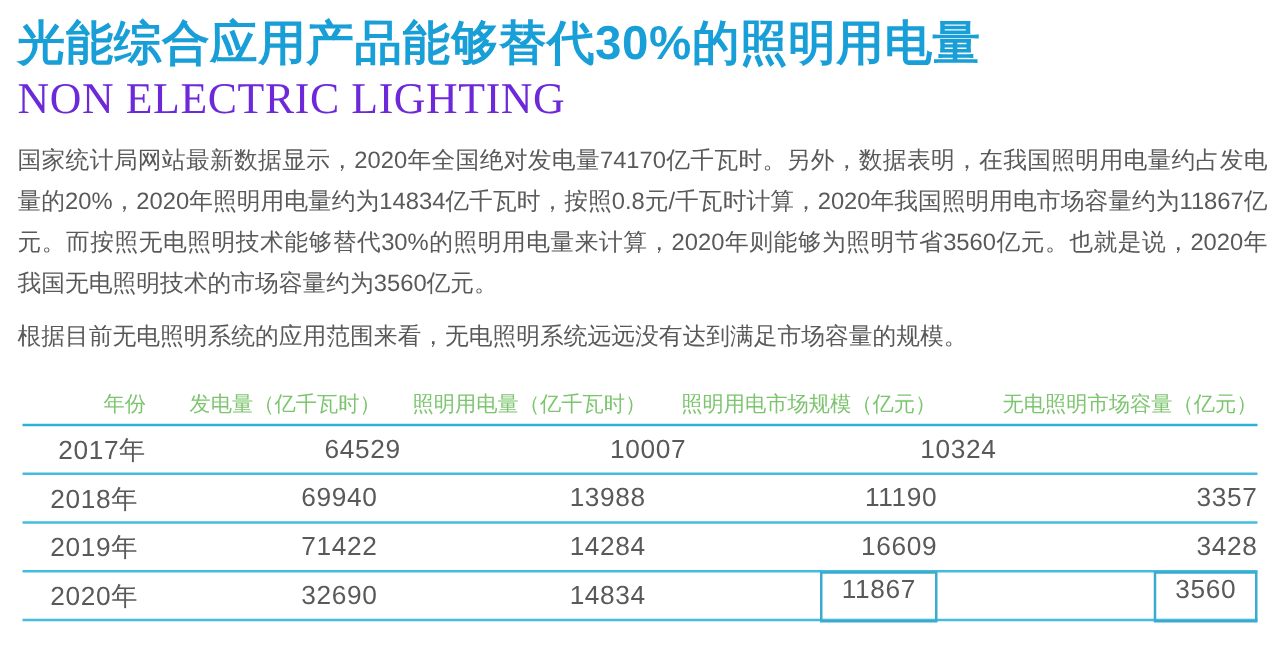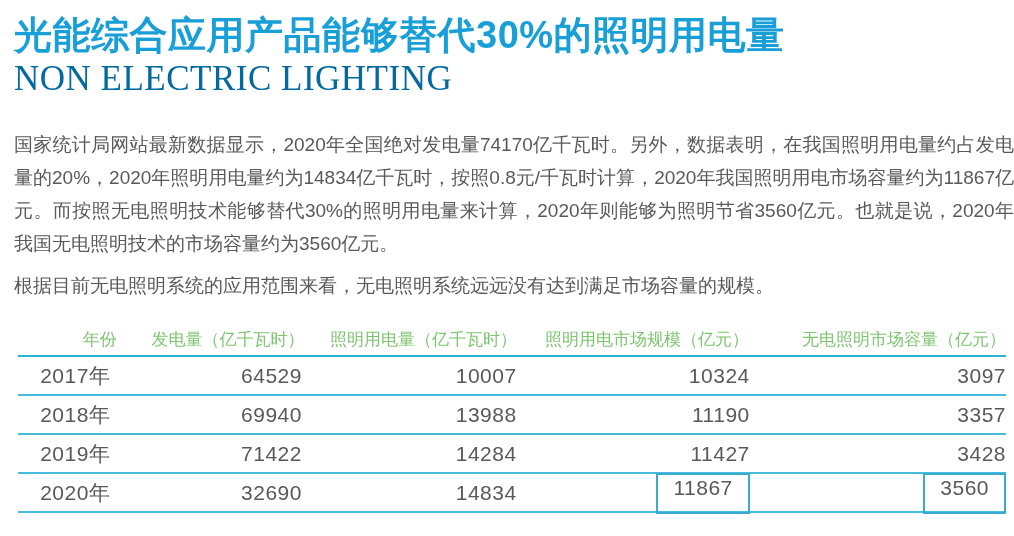--- a/index.html
+++ b/index.html
@@ -14,29 +14,29 @@
   .title {
     color: #199fd8;
     font-size: 38px;
     font-weight: 800;
     line-height: 46px;
     letter-spacing: 0.5px;
     white-space: nowrap;
   }
   .subtitle {
     font-family: "Liberation Serif", "DejaVu Serif", serif;
-    color: #0369a1;
+    color: #6d28d9;
     font-size: 35px;
     line-height: 42px;
     font-weight: 400;
     letter-spacing: 0.5px;
   }
 
   .bodytext {
-    margin-top: 28px;
+    margin-top: 12px;
     width: 1000px;
     color: #595959;
     font-size: 19px;
     line-height: 33px;
     text-align: justify;
   }
   .bodytext.second { margin-top: 9px; }
 
   .table {
     margin: 28px 0 0 4px;
@@ -96,36 +96,35 @@
       <div class="cell c2">照明用电量（亿千瓦时）</div>
       <div class="cell c3">照明用电市场规模（亿元）</div>
       <div class="cell c4">无电照明市场容量（亿元）</div>
     </div>
 
     <div class="trow drow">
       <div class="cell c0">2017年</div>
       <div class="cell c1">64529</div>
       <div class="cell c2">10007</div>
       <div class="cell c3">10324</div>
-      <div class="cell c4">3097</div>
     </div>
 
     <div class="trow drow">
       <div class="cell c0">2018年</div>
       <div class="cell c1">69940</div>
       <div class="cell c2">13988</div>
       <div class="cell c3">11190</div>
       <div class="cell c4">3357</div>
     </div>
 
     <div class="trow drow">
       <div class="cell c0">2019年</div>
       <div class="cell c1">71422</div>
       <div class="cell c2">14284</div>
-      <div class="cell c3">11427</div>
+      <div class="cell c3">16609</div>
       <div class="cell c4">3428</div>
     </div>
 
     <div class="trow drow">
       <div class="cell c0">2020年</div>
       <div class="cell c1">32690</div>
       <div class="cell c2">14834</div>
       <div class="cell c3"><span class="boxed">11867</span></div>
       <div class="cell c4"><span class="boxed">3560</span></div>
     </div>

